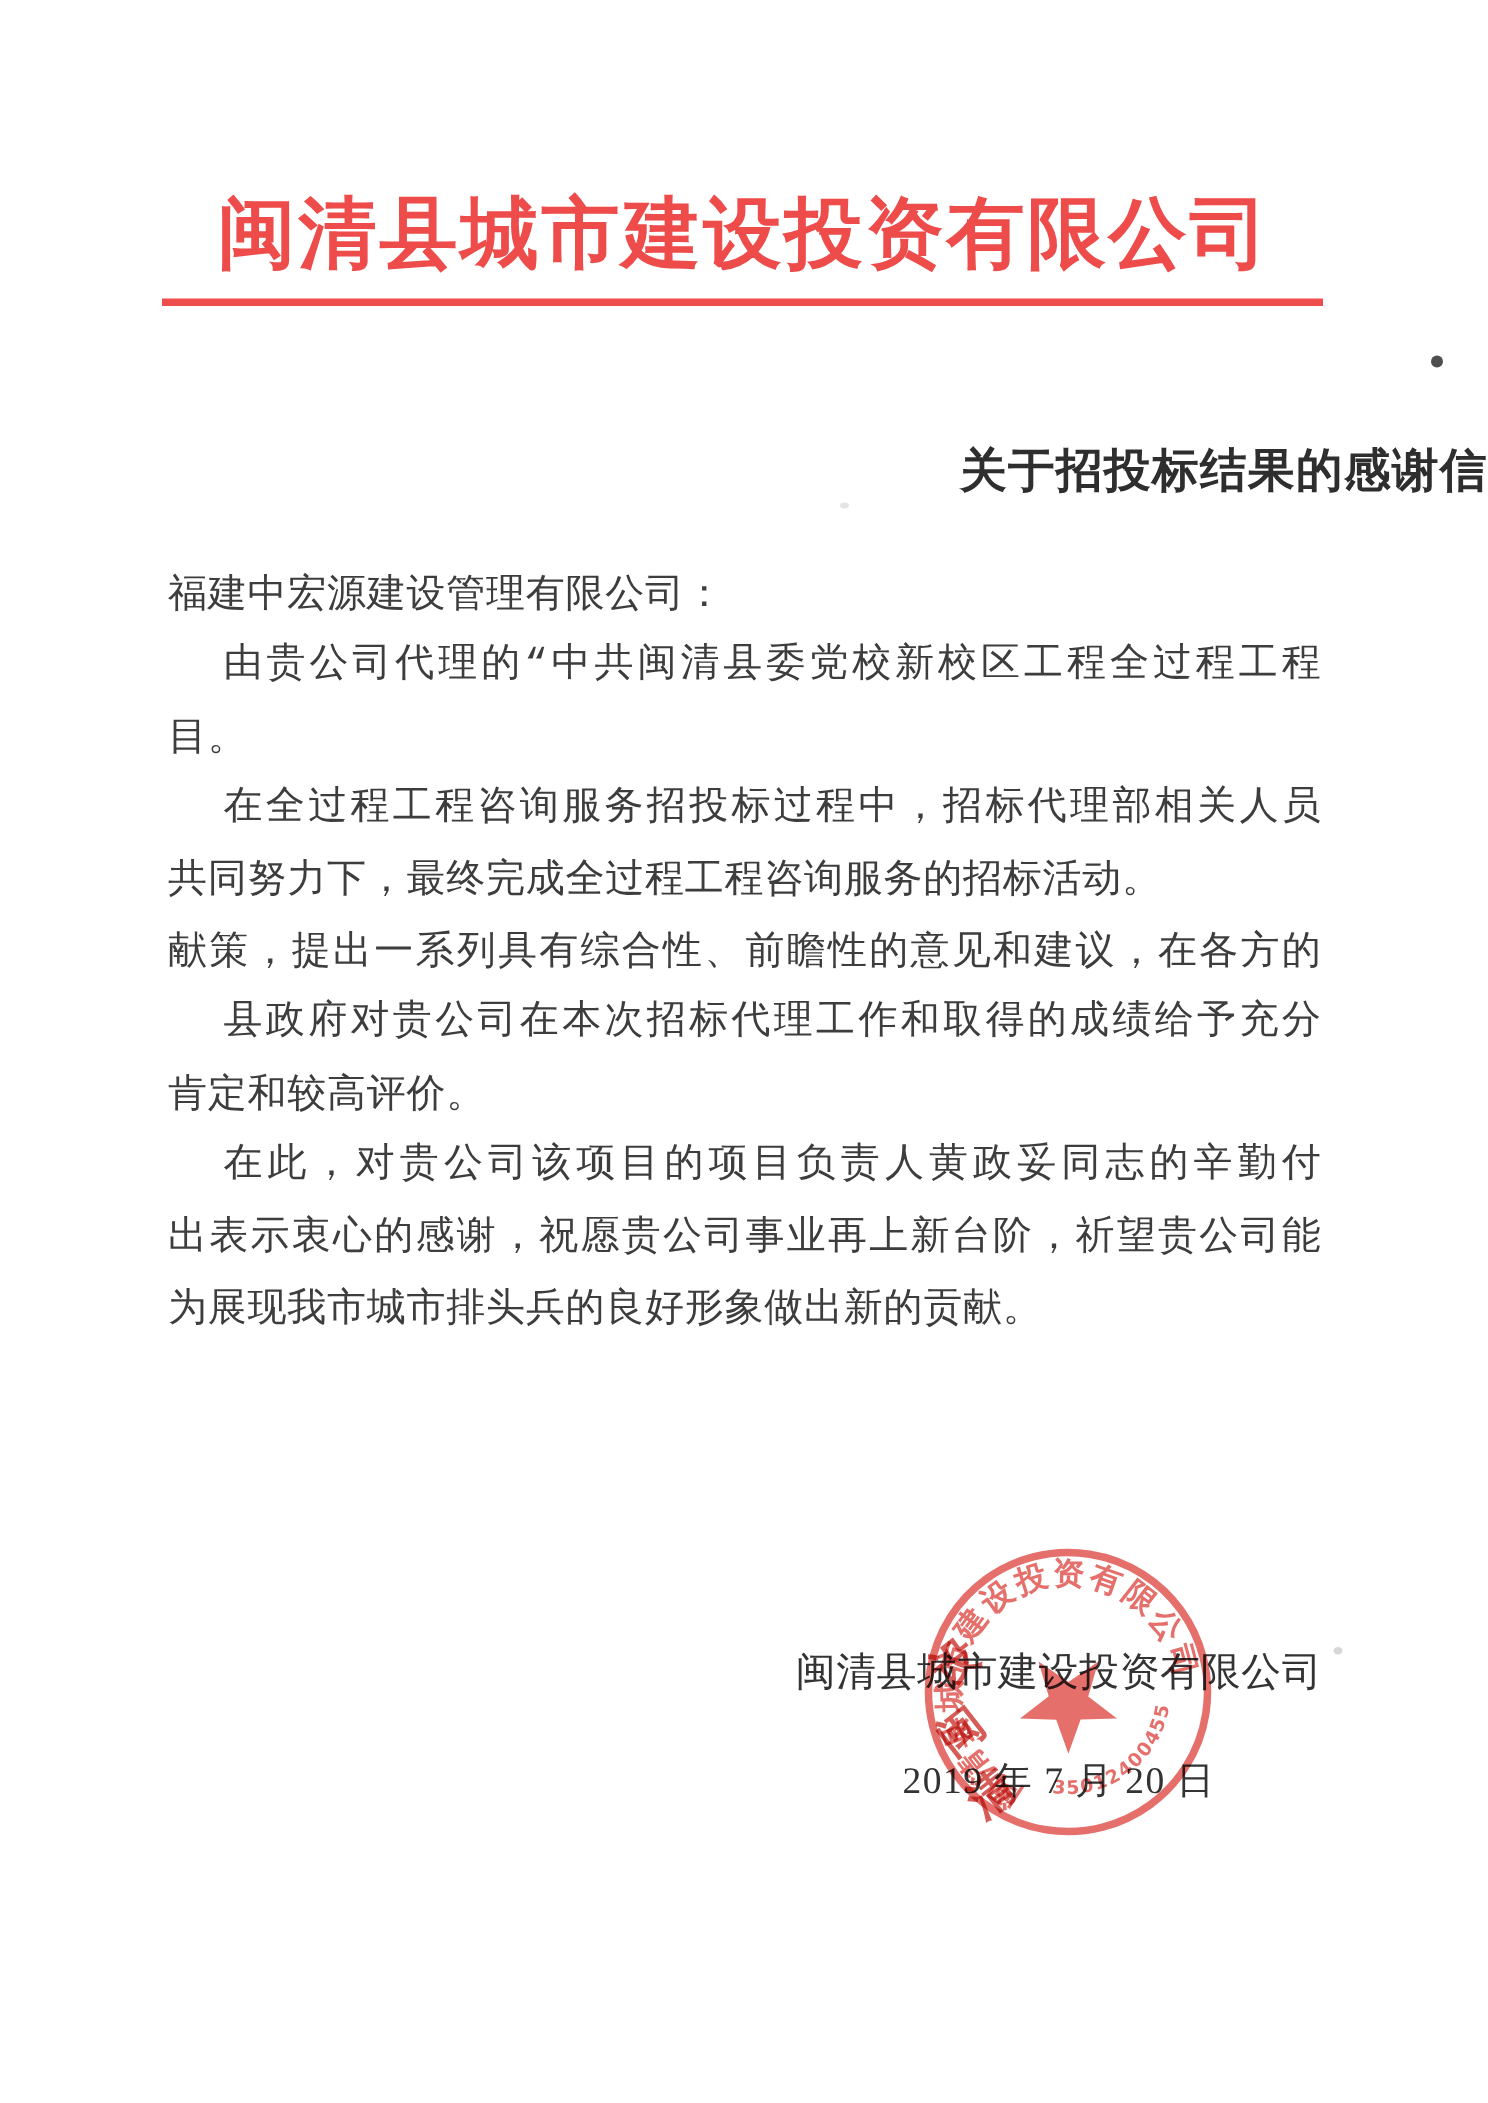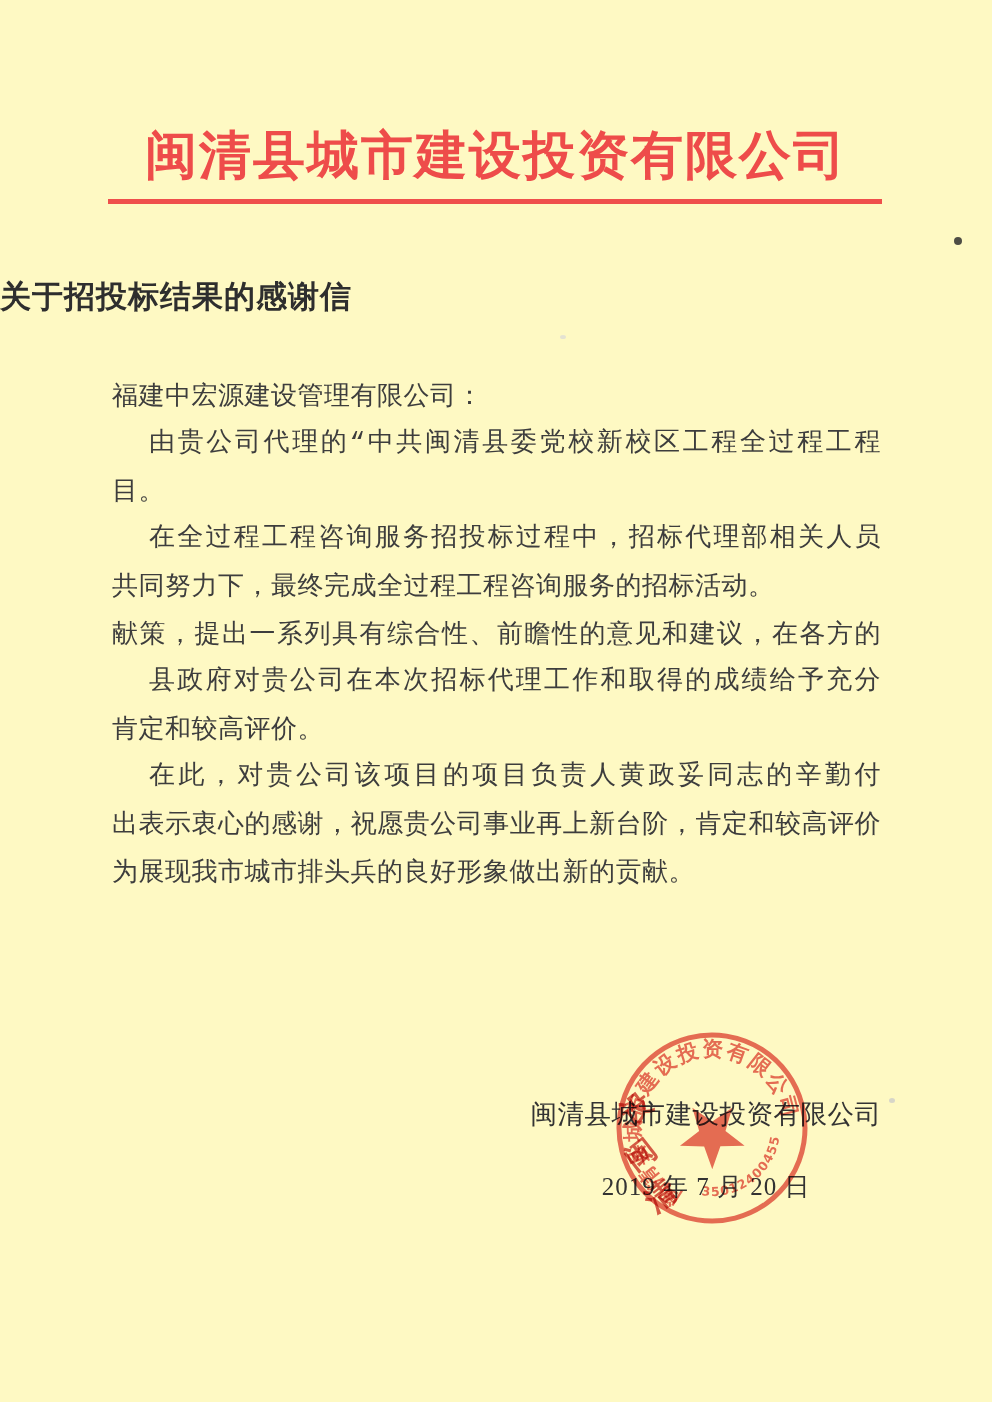--- a/index.html
+++ b/index.html
@@ -2,21 +2,21 @@
 <html><head>
 <meta charset="utf-8">
 <style>
   * { margin: 0; padding: 0; box-sizing: border-box; }
   html, body { background: #e9e9e9; }
   .page {
     position: relative;
     width: 992px;
     height: 1402px;
     margin: 0 auto;
-    background: #fef9c3;
+    background: #ffffff;
     overflow: hidden;
     font-family: "Liberation Serif", "DejaVu Serif", serif;
   }
   
   .letterhead-name {
     position: absolute;
     top: 121px; left: 0;
     width: 100%;
     text-align: center;
     font-size: 52px;
@@ -27,23 +27,23 @@
   }
   .letterhead-rule {
     position: absolute;
     top: 199px; left: 108px;
     width: 774px; height: 5px;
     background: #ef4f4c;
   }
   
   .doc-title {
     position: absolute;
-    top: 276px; left: 0;
+    top: 293px; left: 0;
     width: 100%;
-    text-align: left;
+    text-align: right;
     font-size: 31px;
     font-weight: 700;
     letter-spacing: 1px;
     color: #2e2e2e;
     font-family: "DejaVu Sans", "Liberation Sans", sans-serif;
   }
   
   .body-block {
     position: absolute;
     top: 372px; left: 112px;
@@ -116,21 +116,21 @@
   <div class="body-block" id="body-lines">
       <div class="body-line last">福建中宏源建设管理有限公司：</div>
       <div class="body-line indent">由贵公司代理的“中共闽清县委党校新校区工程全过程工程</div>
       <div class="body-line last">目。</div>
       <div class="body-line indent">在全过程工程咨询服务招投标过程中，招标代理部相关人员</div>
       <div class="body-line last">共同努力下，最终完成全过程工程咨询服务的招标活动。</div>
       <div class="body-line">献策，提出一系列具有综合性、前瞻性的意见和建议，在各方的</div>
       <div class="body-line indent">县政府对贵公司在本次招标代理工作和取得的成绩给予充分</div>
       <div class="body-line last">肯定和较高评价。</div>
       <div class="body-line indent">在此，对贵公司该项目的项目负责人黄政妥同志的辛勤付</div>
-      <div class="body-line">出表示衷心的感谢，祝愿贵公司事业再上新台阶，肯定和较高评价</div>
+      <div class="body-line">出表示衷心的感谢，祝愿贵公司事业再上新台阶，祈望贵公司能</div>
       <div class="body-line last">为展现我市城市排头兵的良好形象做出新的贡献。</div>
     </div>
 
   <div class="signature">
     <div class="sig-company">闽清县城市建设投资有限公司</div>
     <div class="sig-date">2019 年 7 月 20 日</div>
   </div>
 
   <svg class="seal" viewBox="-135 -135 270 270">
     <g transform="rotate(-36)" fill="#df4f4a">

